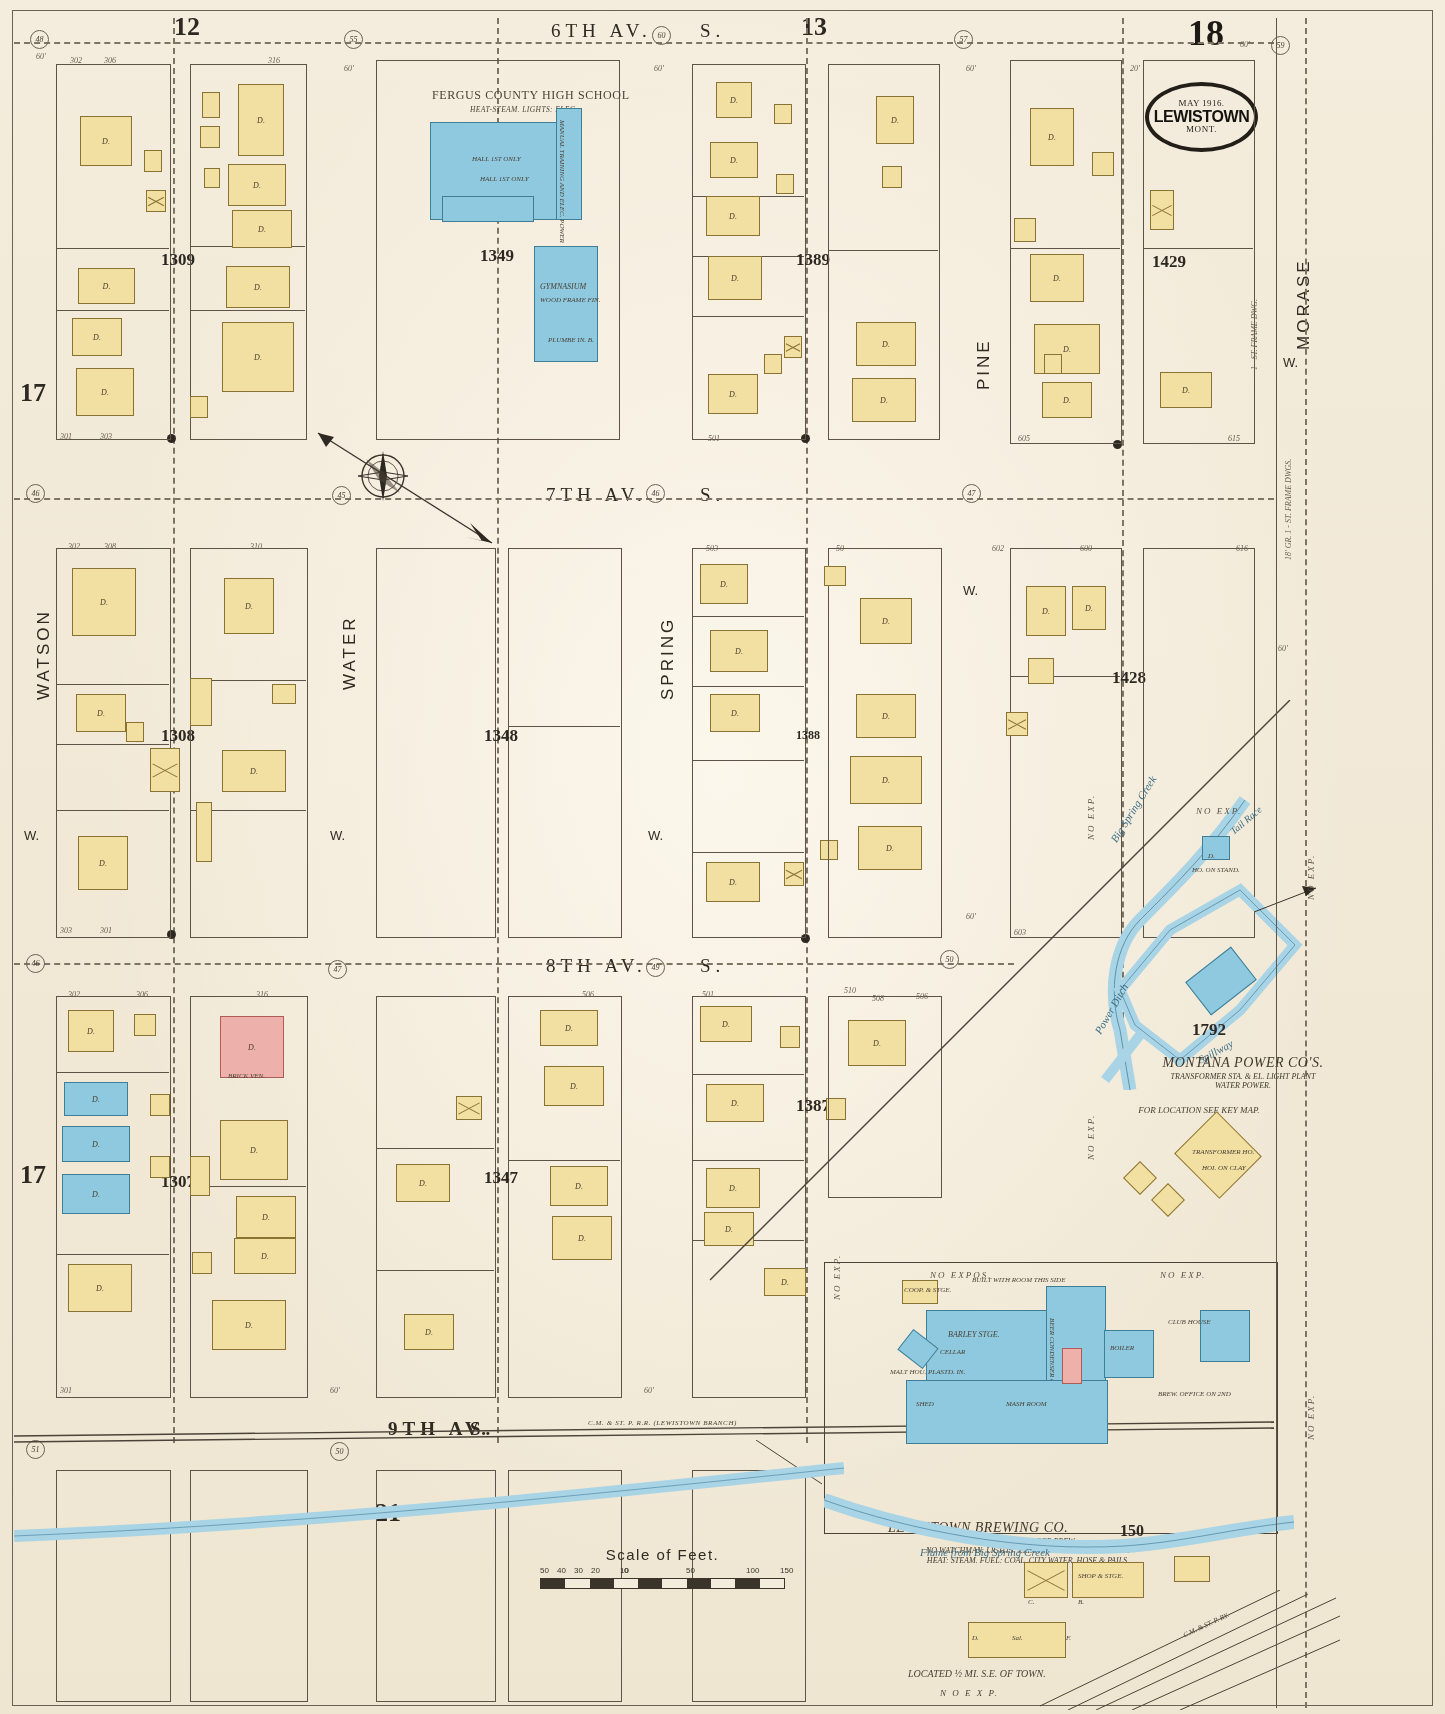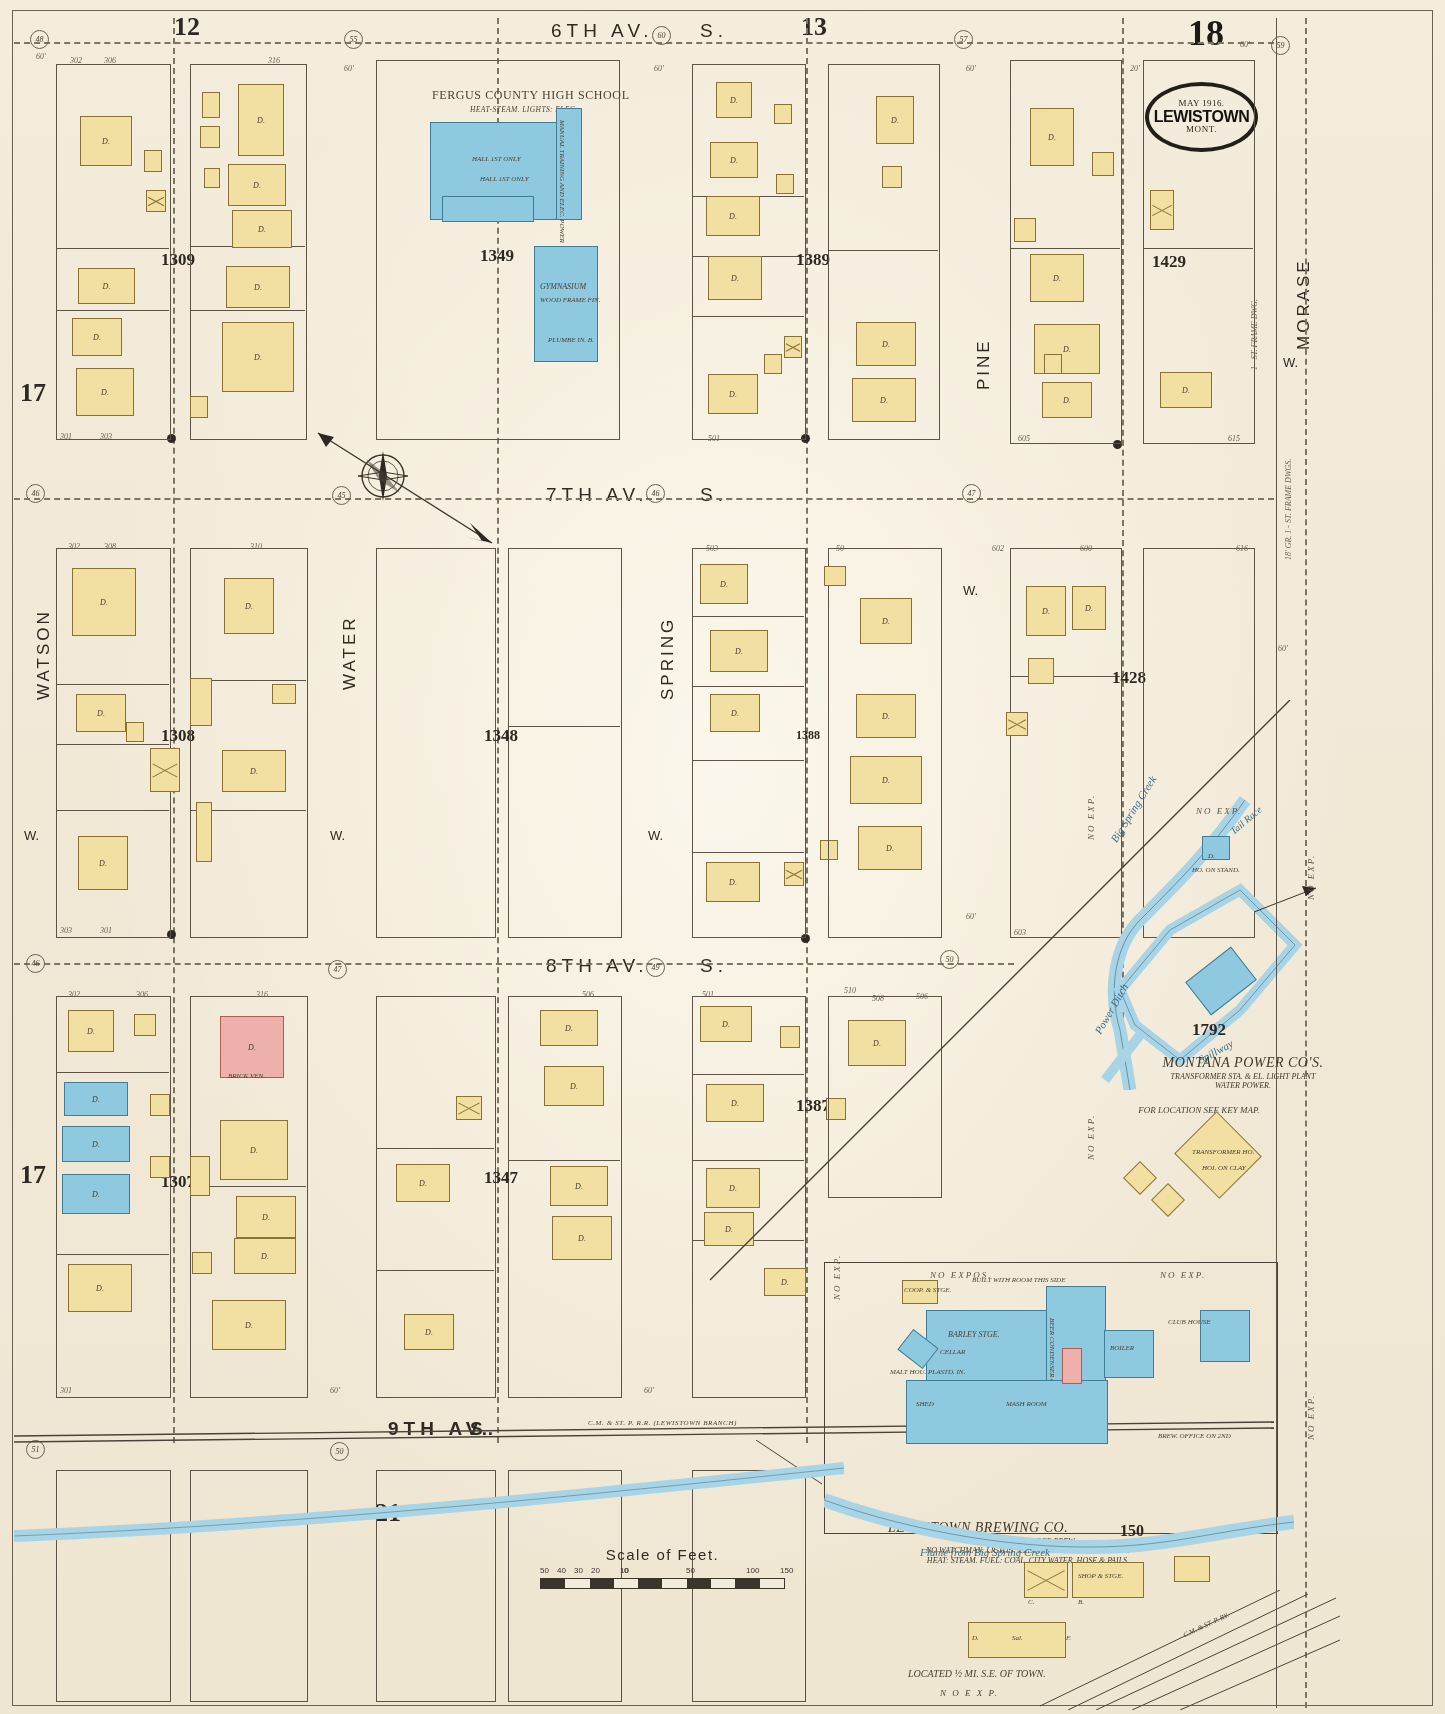--- a/index.html
+++ b/index.html
@@ -24,21 +24,21 @@
     border:1.6px solid #6b6253;
   }
 
   .lbl{position:absolute;color:#3a342b;white-space:nowrap;}
   .serifnum{font-family:"Liberation Serif",serif;font-weight:700;color:#2d2922;}
   .street{
     font-family:"Liberation Sans",sans-serif;
     letter-spacing:3px;font-size:17px;color:#2f2a22;font-weight:400;
   }
   .street.v{transform-origin:0 0;}
-  .ave{font-family:Liberation Sans, sans-serif;letter-spacing:5px;font-size:19px;color:#2f2a22;}
+  .ave{font-family:Liberation Serif, serif;letter-spacing:5px;font-size:19px;color:#2f2a22;}
   .hand{font-family:"Liberation Serif",serif;font-style:italic;color:#4a4236;}
   .tiny{font-size:7px;}
   .dim{font-family:"Liberation Serif",serif;font-style:italic;font-size:8px;color:#6a6053;}
 
   
   .block{position:absolute;border:1.3px solid #5d5447;background:transparent;}
 
   
   .bld{position:absolute;background:#f2dfa2;border:1.15px solid #8a7332;}
   .bld.blue{background:#8ec9df;border-color:#3f7e97;}
@@ -680,21 +680,21 @@
   <div class="lbl hand tiny" style="left:1168px;top:1318px;">CLUB HOUSE</div>
 
   <div class="bld" style="left:902px;top:1280px;width:34px;height:22px;"></div>
   <div class="lbl hand tiny" style="left:904px;top:1286px;">COOP. &amp; STGE.</div>
 
   <div class="bld blue" style="left:902px;top:1336px;width:30px;height:24px;transform:rotate(38deg);"></div>
   <div class="lbl hand tiny" style="left:940px;top:1348px;">CELLAR</div>
 
   <div class="lbl hand tiny" style="left:890px;top:1368px;">MALT HOU. PLASTD. IN.</div>
   <div class="lbl hand tiny" style="left:972px;top:1276px;">BUILT WITH ROOM THIS SIDE</div>
-  <div class="lbl hand tiny" style="left:1158px;top:1432px;">BREW. OFFICE ON 2ND</div>
+  <div class="lbl hand tiny" style="left:1158px;top:1390px;">BREW. OFFICE ON 2ND</div>
 
   <div class="plantlabel" style="left:888px;top:1520px;width:280px;text-align:left;">
     <div class="big">LEWISTOWN  BREWING  CO.</div>
     <div class="sm" style="text-align:center;">CAP'Y. 25 BBLS. PER BREW.</div>
     <div class="sm" style="text-align:center;">NO WATCHMAN. LIGHTS: ELEC. POWER: STEAM &amp; ELEC.</div>
     <div class="sm" style="text-align:center;">HEAT: STEAM. FUEL: COAL. CITY WATER. HOSE &amp; PAILS.</div>
   </div>
   <div class="lbl serifnum" style="left:1120px;top:1522px;font-size:16px;">150</div>
 
   <div class="xbld" style="left:1024px;top:1562px;width:42px;height:34px;"></div>

